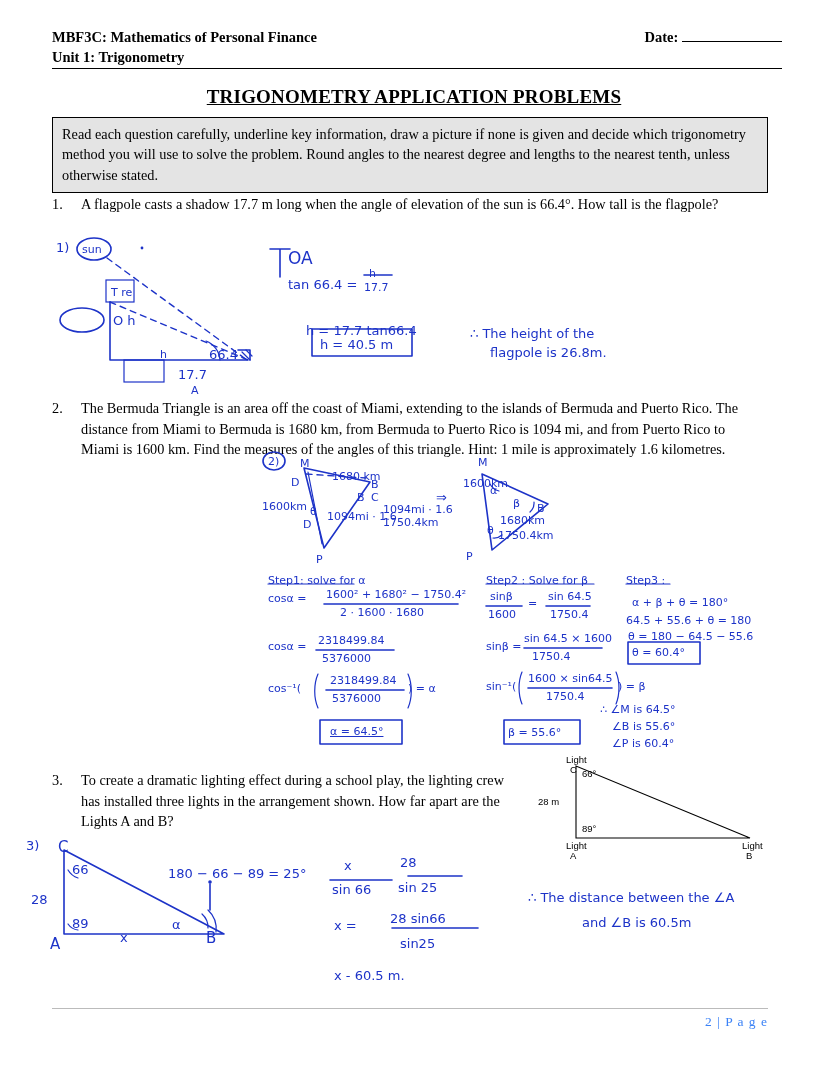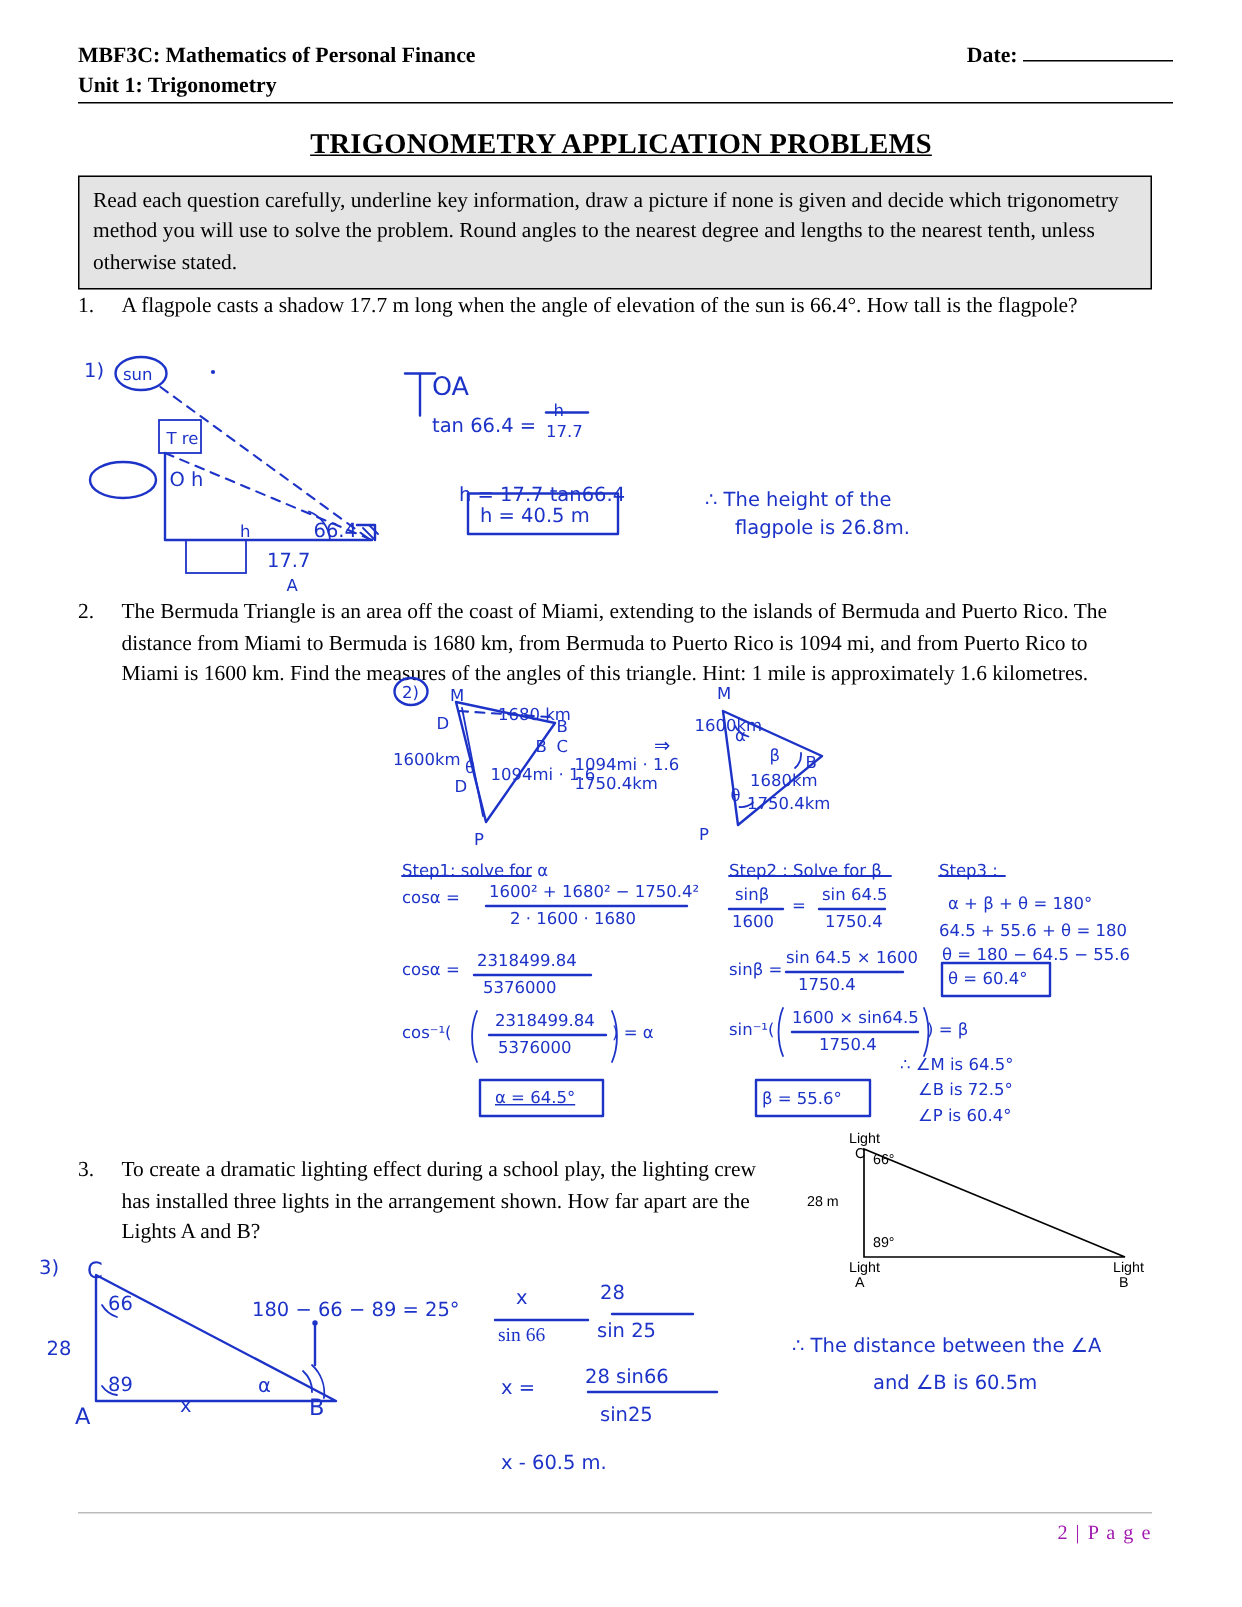--- a/index.html
+++ b/index.html
@@ -151,21 +151,21 @@
   .footer {
     position: absolute;
     left: 52px;
     top: 1008px;
     width: 716px;
     border-top: 1px solid #bbbbbb;
     padding-top: 5px;
     text-align: right;
     font-size: 13.5px;
     letter-spacing: 1px;
-    color: #a21caf;
+    color: #3b82f6;
   }
   .footer .pagenum { font-weight: normal; }
 </style>
 </head>
 <body>
 
 <div class="page">
 
   <div class="header">
     <div class="header-row">
@@ -333,21 +333,21 @@
     <path class="stroke-thin" d="M0 10 L44 10"></path>
     <rect class="stroke" x="2" y="68" width="72" height="22"></rect>
   </svg>
   <div class="ink ink-s" style="left:626px; top:574px;">Step3 :</div>
   <div class="ink ink-s" style="left:632px; top:596px;">α + β + θ = 180°</div>
   <div class="ink ink-s" style="left:626px; top:614px;">64.5 + 55.6 + θ = 180</div>
   <div class="ink ink-s" style="left:628px; top:630px;">θ = 180 − 64.5 − 55.6</div>
   <div class="ink ink-s" style="left:632px; top:646px;">θ = 60.4°</div>
 
   <div class="ink ink-s" style="left:600px; top:703px;">∴ ∠M is 64.5°</div>
-  <div class="ink ink-s" style="left:612px; top:720px;">∠B is 72.5°</div>
+  <div class="ink ink-s" style="left:612px; top:720px;">∠B is 55.6°</div>
   <div class="ink ink-s" style="left:612px; top:737px;">∠P is 60.4°</div>
 
   <div class="question" id="q3">
     <span class="q-num">3.</span>
     <span class="q-text">To create a dramatic lighting effect during a school play, the lighting crew has installed three lights in the arrangement shown.  How far apart are the Lights A and B?</span>
   </div>
 
   <div class="diagram3">
     <svg width="250" height="108" style="position:absolute;left:0;top:0;">
       <path class="blk" d="M48 14 L48 86 L222 86 Z"></path>
@@ -382,21 +382,21 @@
   <div class="ink" style="left:120px; top:930px;">x</div>
   <div class="ink" style="left:172px; top:917px;">α</div>
   <div class="ink" style="left:168px; top:866px;">180 − 66 − 89 = 25°</div>
 
   <svg class="ink-svg" style="left:330px; top:852px;" width="220" height="130">
     <path class="stroke" d="M0 28 L62 28"></path>
     <path class="stroke" d="M78 24 L132 24"></path>
     <path class="stroke" d="M62 76 L148 76"></path>
   </svg>
   <div class="ink" style="left:344px; top:858px;">x</div>
-  <div class="ink" style="left:332px; top:882px;font-family:Liberation Serif, serif;">sin 66</div>
+  <div class="ink" style="left:332px; top:882px;">sin 66</div>
   <div class="ink" style="left:400px; top:855px;">28</div>
   <div class="ink" style="left:398px; top:880px;">sin 25</div>
   <div class="ink" style="left:334px; top:918px;">x =</div>
   <div class="ink" style="left:390px; top:911px;">28 sin66</div>
   <div class="ink" style="left:400px; top:936px;">sin25</div>
   <div class="ink" style="left:334px; top:968px;">x - 60.5 m.</div>
   <div class="ink" style="left:528px; top:890px;">∴ The distance between the ∠A</div>
   <div class="ink" style="left:582px; top:915px;">and ∠B is 60.5m</div>
 
   <div class="footer">

